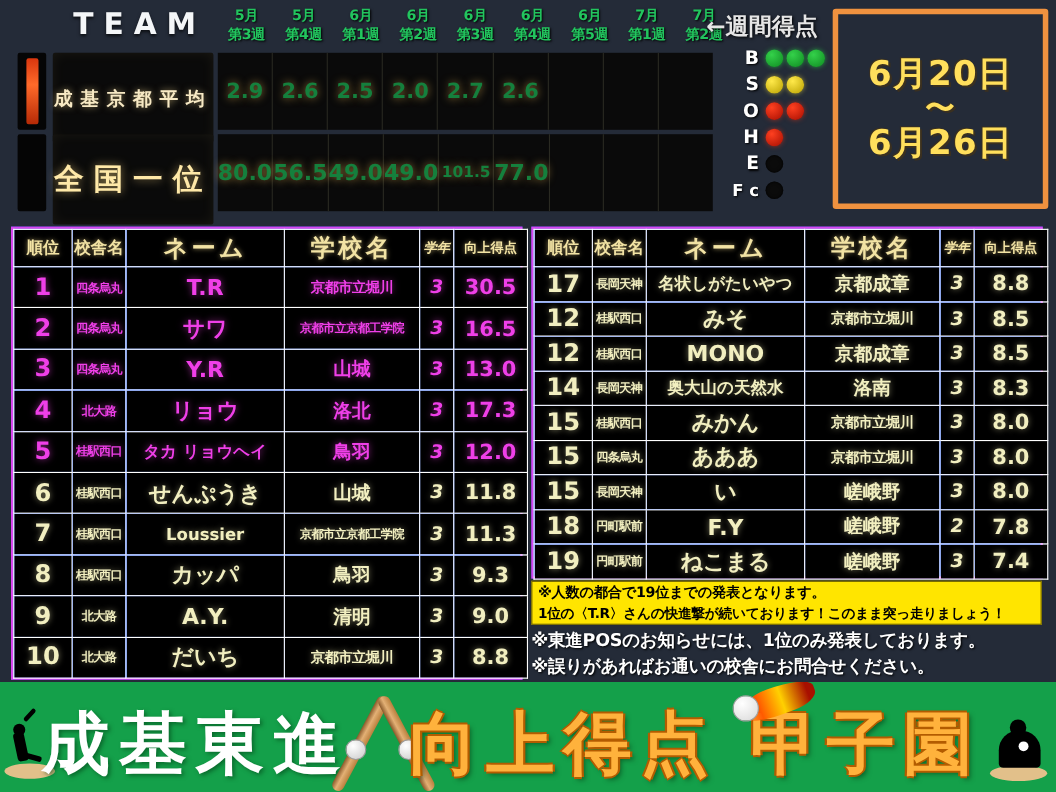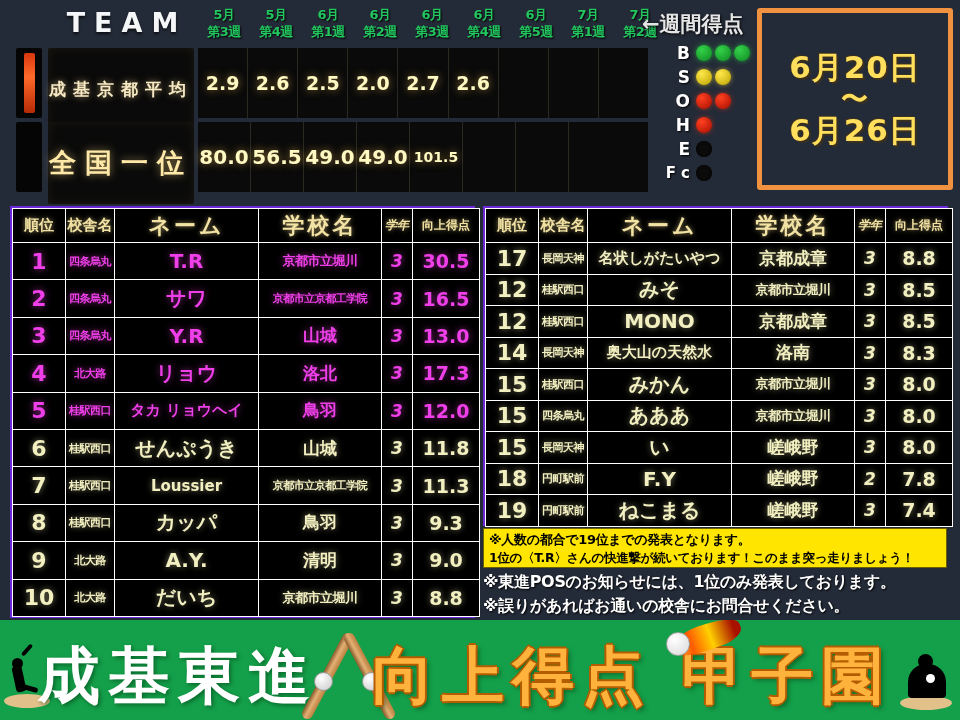--- a/index.html
+++ b/index.html
@@ -28,21 +28,21 @@
   .sb-marker i{display:block;margin:5px auto;width:11px;height:60px;background:linear-gradient(180deg,#d9360e,#ff6a2a 40%,#b62a06);border-radius:2px;}
   .sb-namecell{
     position:absolute;height:82px;background:#0a0a0a;border-radius:2px;
     display:flex;align-items:center;justify-content:center;
     box-shadow:inset 0 0 12px rgba(255,220,140,.07);
   }
   .sb-namecell .t1{color:#f7e9c4;font-size:17px;letter-spacing:7px;font-weight:bold;text-shadow:0 0 7px rgba(255,225,150,.55);}
   .sb-namecell .t2{color:#ffe9a8;font-size:27px;letter-spacing:9px;font-weight:bold;text-shadow:0 0 9px rgba(255,220,130,.6);}
   .sb-valrow{position:absolute;height:70px;background:#0a0a0a;display:flex;}
   .sb-val{width:52px;height:70px;border-right:1px solid #2a2a22;display:flex;align-items:center;justify-content:center;
-          color:#fef9c3;font-weight:bold;text-shadow:0 0 8px rgba(255,200,90,.55);}
+          color:#15803d;font-weight:bold;text-shadow:0 0 8px rgba(255,200,90,.55);}
   .sb-val:last-child{border-right:none;}
   .sb-val.small{font-size:14px;}
   
   #weeklabel{position:absolute;left:642px;top:10px;color:#e5e5e5;font-size:21px;font-weight:bold;
              text-shadow:1px 1px 3px #000;letter-spacing:0px;white-space:nowrap;}
   
   #bso{position:absolute;left:660px;top:42px;width:96px;height:148px;}
   .bso-row{position:absolute;left:0;display:flex;align-items:center;height:21px;}
   .bso-lab{width:30px;color:#fff;font-size:17px;font-weight:bold;text-align:right;padding-right:6px;
            text-shadow:1px 1px 2px #000;}
@@ -54,21 +54,21 @@
   .d-off{background:#0b0b0b;box-shadow:inset 0 0 3px #000;}
   
   #datebox{position:absolute;left:757px;top:8px;width:186px;height:172px;background:#242b38;
            border:5px solid #f0923f;border-radius:3px;display:flex;flex-direction:column;
            align-items:center;justify-content:center;}
   #datebox div{color:#ffdf5c;font-size:31px;font-weight:bold;line-height:1.02;
                text-shadow:2px 2px 0 #3a3020,-1px -1px 0 #3a3020;letter-spacing:1px;}
   #datebox .tilde{font-size:27px;margin:2px 0 2px;}
 
   
-  .rtable{position:absolute;background:#1d4ed8;border:2px solid #6d28d9;box-sizing:border-box;}
+  .rtable{position:absolute;background:#1d4ed8;border:2px solid #d946ef;box-sizing:border-box;}
   .rtable table{border-collapse:collapse;width:100%;height:100%;table-layout:fixed;}
   .rtable td{background:#000;border:1px solid #ffffff;text-align:center;vertical-align:middle;
              padding:0;overflow:hidden;white-space:nowrap;}
   .rtable .hdr td{color:#f2e3a4;font-weight:bold;text-shadow:0 0 5px rgba(255,230,150,.6);}
   .c-rank{width:52px;}
   .c-branch{width:48px;}
   .c-name{width:143px;}
   .c-school{width:122px;}
   .c-grade{width:30px;font-style:italic;}
   .c-score{width:66px;}
@@ -190,20 +190,21 @@
     <div class="sb-marker" style="left:16px;top:122px;"></div>
     <div class="sb-namecell" style="left:48px;top:122px;width:146px;">
       <span class="t2">全国一位</span>
     </div>
     <div class="sb-valrow" id="vals-1" style="left:198px;top:122px;width:450px;">
         <div class="sb-val" style="font-size: 20px;">80.0</div>
         <div class="sb-val" style="font-size: 20px;">56.5</div>
         <div class="sb-val" style="font-size: 20px;">49.0</div>
         <div class="sb-val" style="font-size: 20px;">49.0</div>
         <div class="sb-val small" style="font-size: 14px;">101.5</div>
+        <div class="sb-val" style="font-size: 20px;">77.0</div>
         <div class="sb-val" style="font-size: 20px;"></div>
         <div class="sb-val" style="font-size: 20px;"></div>
         <div class="sb-val" style="font-size: 20px;"></div>
       </div>
   </div>
 
   <div id="weeklabel">←週間得点</div>
 
   <div id="bso">
       <div class="bso-row" style="top: 0px;">

